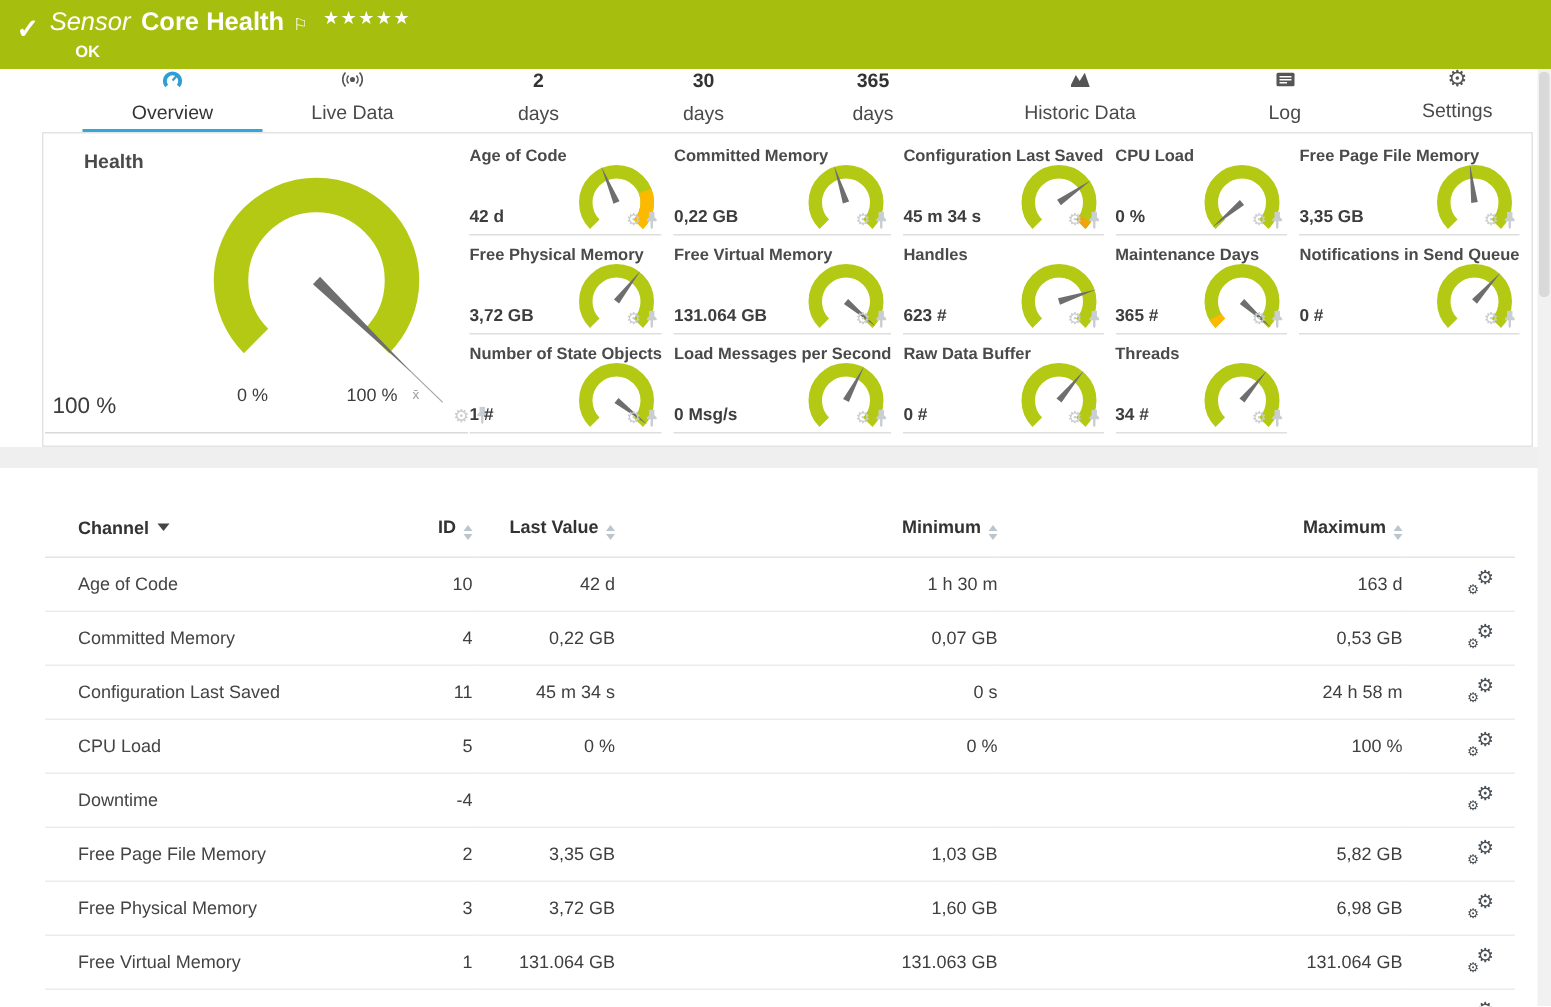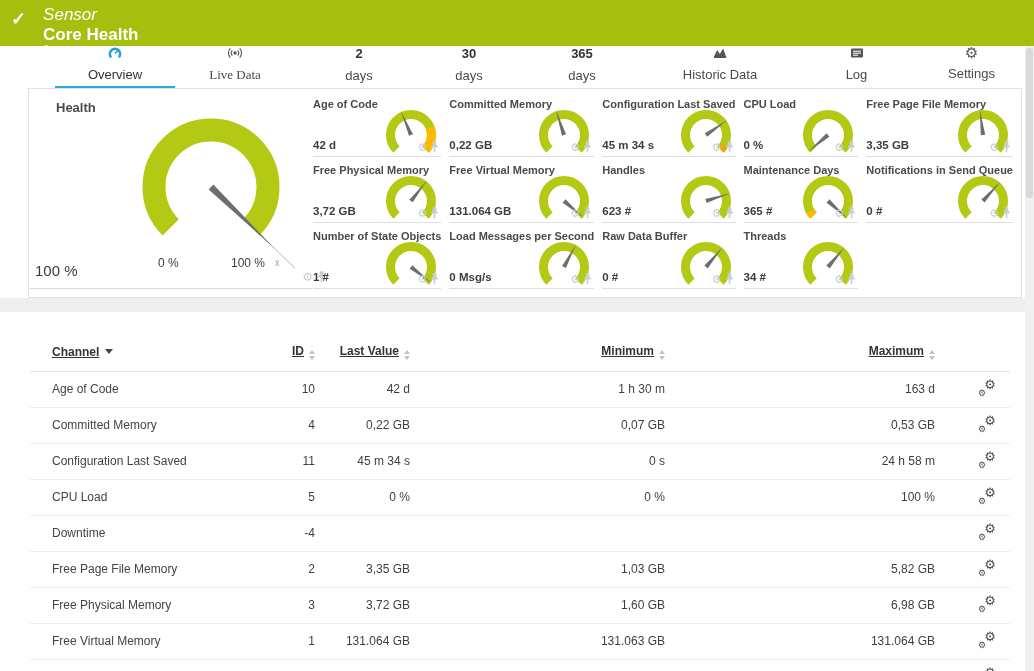--- a/index.html
+++ b/index.html
@@ -3,35 +3,35 @@
 <meta charset="utf-8">
 <style>
   html,body{margin:0;padding:0;background:#fff;}
   .page{position:relative;width:1034px;height:671px;overflow:hidden;background:#fff;
         font-family:"Liberation Sans",sans-serif;color:#3d3d3d;}
 
   
   .hdr{height:46px;background:#a6bf0e;color:#fff;display:flex;align-items:flex-start;
        padding:5px 0 0 8px;box-sizing:border-box;}
   .hdr .chk{font-size:18px;font-weight:bold;margin:3px 7px 0 3px;}
-  .hdr .title-line{display:flex;align-items:baseline;flex-direction:column;}
+  .hdr .title-line{display:flex;align-items:baseline;}
   .hdr .kind{font-style:italic;font-size:17px;margin-right:7px;}
   .hdr .name{font-size:17px;font-weight:bold;}
   .hdr .flag{font-size:11px;margin:-2px 0 0 6px;}
   .hdr .stars{font-size:12px;letter-spacing:1px;margin-left:10px;position:relative;top:-4px;}
   .hdr .status{font-size:11px;font-weight:bold;margin:4px 0 0 17px;}
 
   
   .tabs{height:42px;background:#fff;display:flex;align-items:stretch;font-size:13px;color:#4a4a4a;}
   .tab{display:flex;align-items:center;gap:7px;box-sizing:border-box;cursor:pointer;white-space:nowrap;flex-direction:column;}
   .tab svg{flex:none;}
   .tab .num{font-weight:bold;color:#333;}
   .tab.active{border-bottom:2px solid #31a8dc;color:#333;}
   .t0{margin-left:55px;width:120px;}
-  .t1{margin-left:10px;width:100px;font-family:Liberation Serif, serif;}
+  .t1{margin-left:10px;width:100px;}
   .t2{margin-left:45px;width:58px;}
   .t3{margin-left:50px;width:62px;}
   .t4{margin-left:48px;width:68px;}
   .t5{margin-left:50px;width:108px;}
   .t6{margin-left:55px;width:55px;}
   .t7{margin-left:50px;width:75px;}
   .gearchar{color:#555;font-size:15px;line-height:13px;}
 
   
   .gauge-panel{position:relative;margin-left:28px;width:994px;height:210px;background:#fff;
@@ -50,21 +50,21 @@
   .mini-cell{position:relative;border-bottom:1px solid #dedede;box-sizing:border-box;}
   .mg-label{font-size:11px;font-weight:bold;color:#4a4a4a;white-space:nowrap;padding-top:2px;}
   .mg-svg{position:absolute;top:11px;right:-2px;width:64px;height:52px;}
   .mg-value{position:absolute;left:0;bottom:5px;font-size:11.5px;font-weight:bold;color:#3d3d3d;}
   .mg-icons{position:absolute;right:2px;bottom:3px;display:flex;gap:3px;align-items:center;color:#c9ced3;font-size:11px;line-height:11px;}
 
   
   .spacer{height:14px;background:#efeff0;}
   .table-wrap{background:#fff;padding:24px 24px 0 30px;}
   table{border-collapse:collapse;width:980px;font-size:12px;color:#3f3f3f;table-layout:fixed;}
-  th{font-weight:bold;color:#333;text-align:right;padding:8px 0 11px;cursor:pointer;text-decoration:underline;}
+  th{font-weight:bold;color:#333;text-align:right;padding:8px 0 11px;cursor:pointer;}
   th.left{text-align:left;padding-left:22px;}
   td{padding:8px 0 9px;border-top:1px solid #ececec;text-align:right;}
   td.left{text-align:left;padding-left:22px;color:#444;}
   thead th{border-bottom:0;}
   tbody tr:first-child td{border-top:1px solid #e4e4e4;}
   .c-set{padding-right:14px;}
   .sort{display:inline-flex;flex-direction:column;margin-left:5px;vertical-align:1px;}
   .sort i{width:0;height:0;border-left:3.5px solid transparent;border-right:3.5px solid transparent;display:block;}
   .sort .up{border-bottom:4px solid #bcc5cc;margin-bottom:2px;}
   .sort .dn{border-top:4px solid #bcc5cc;}

